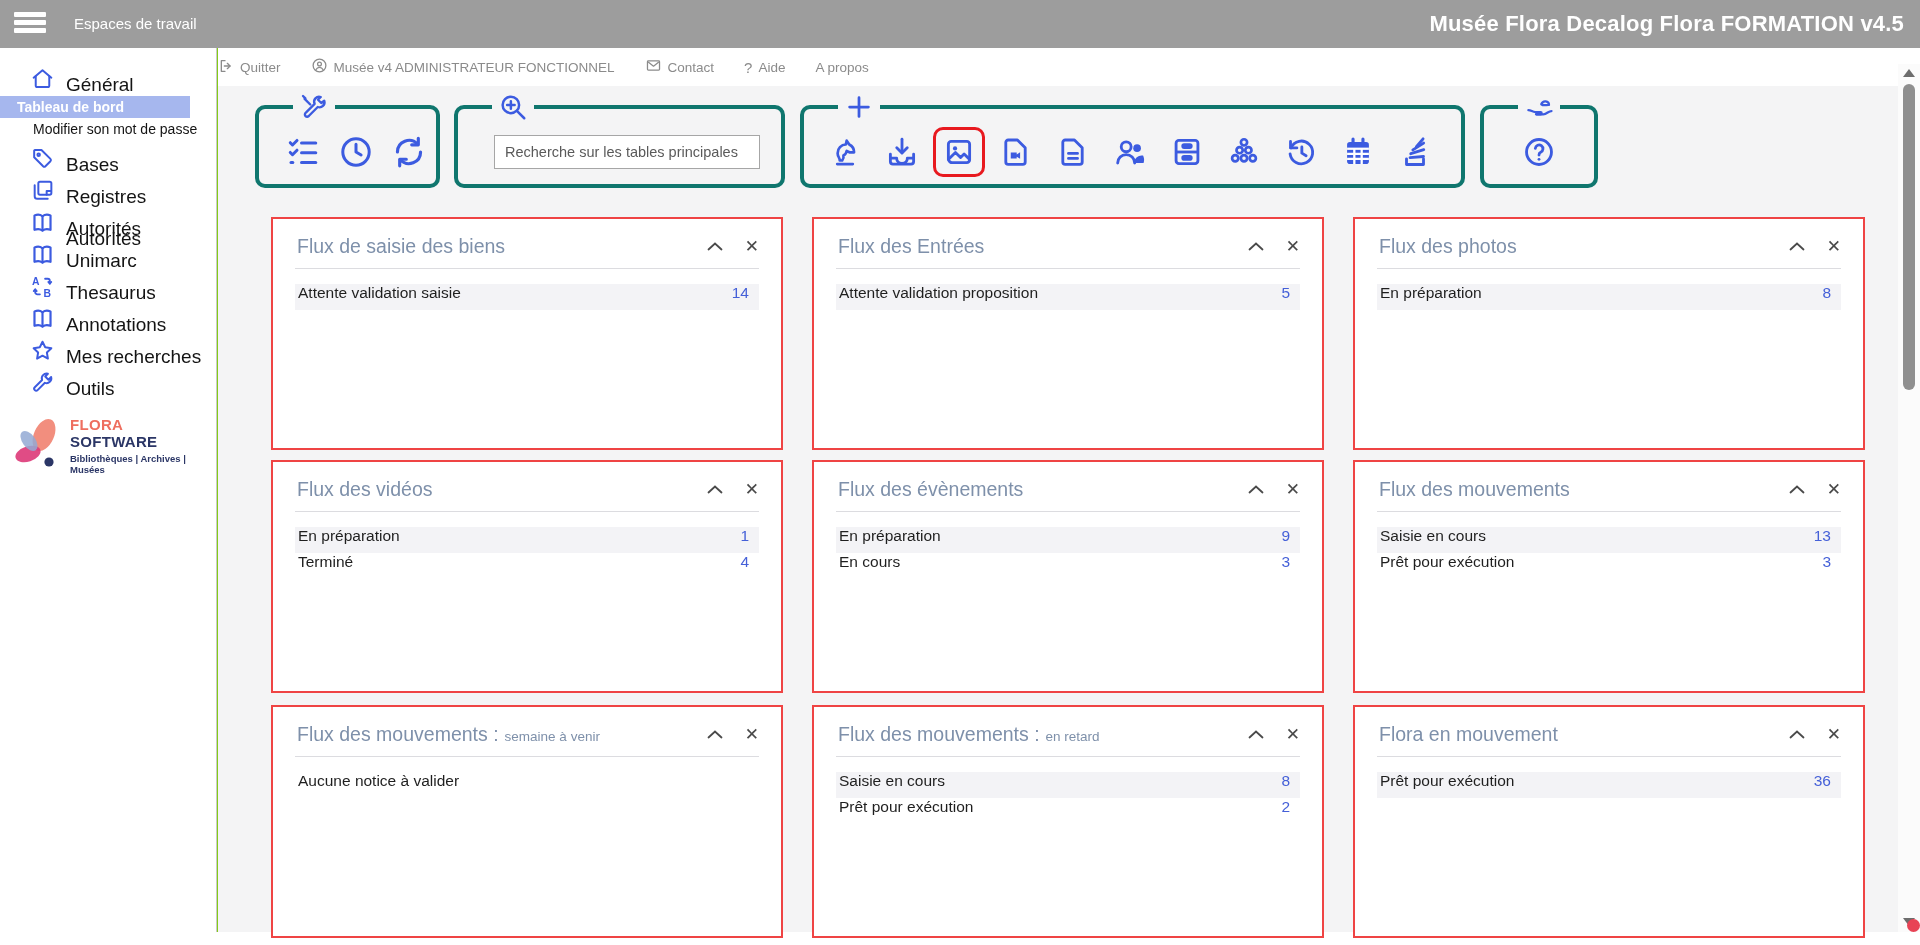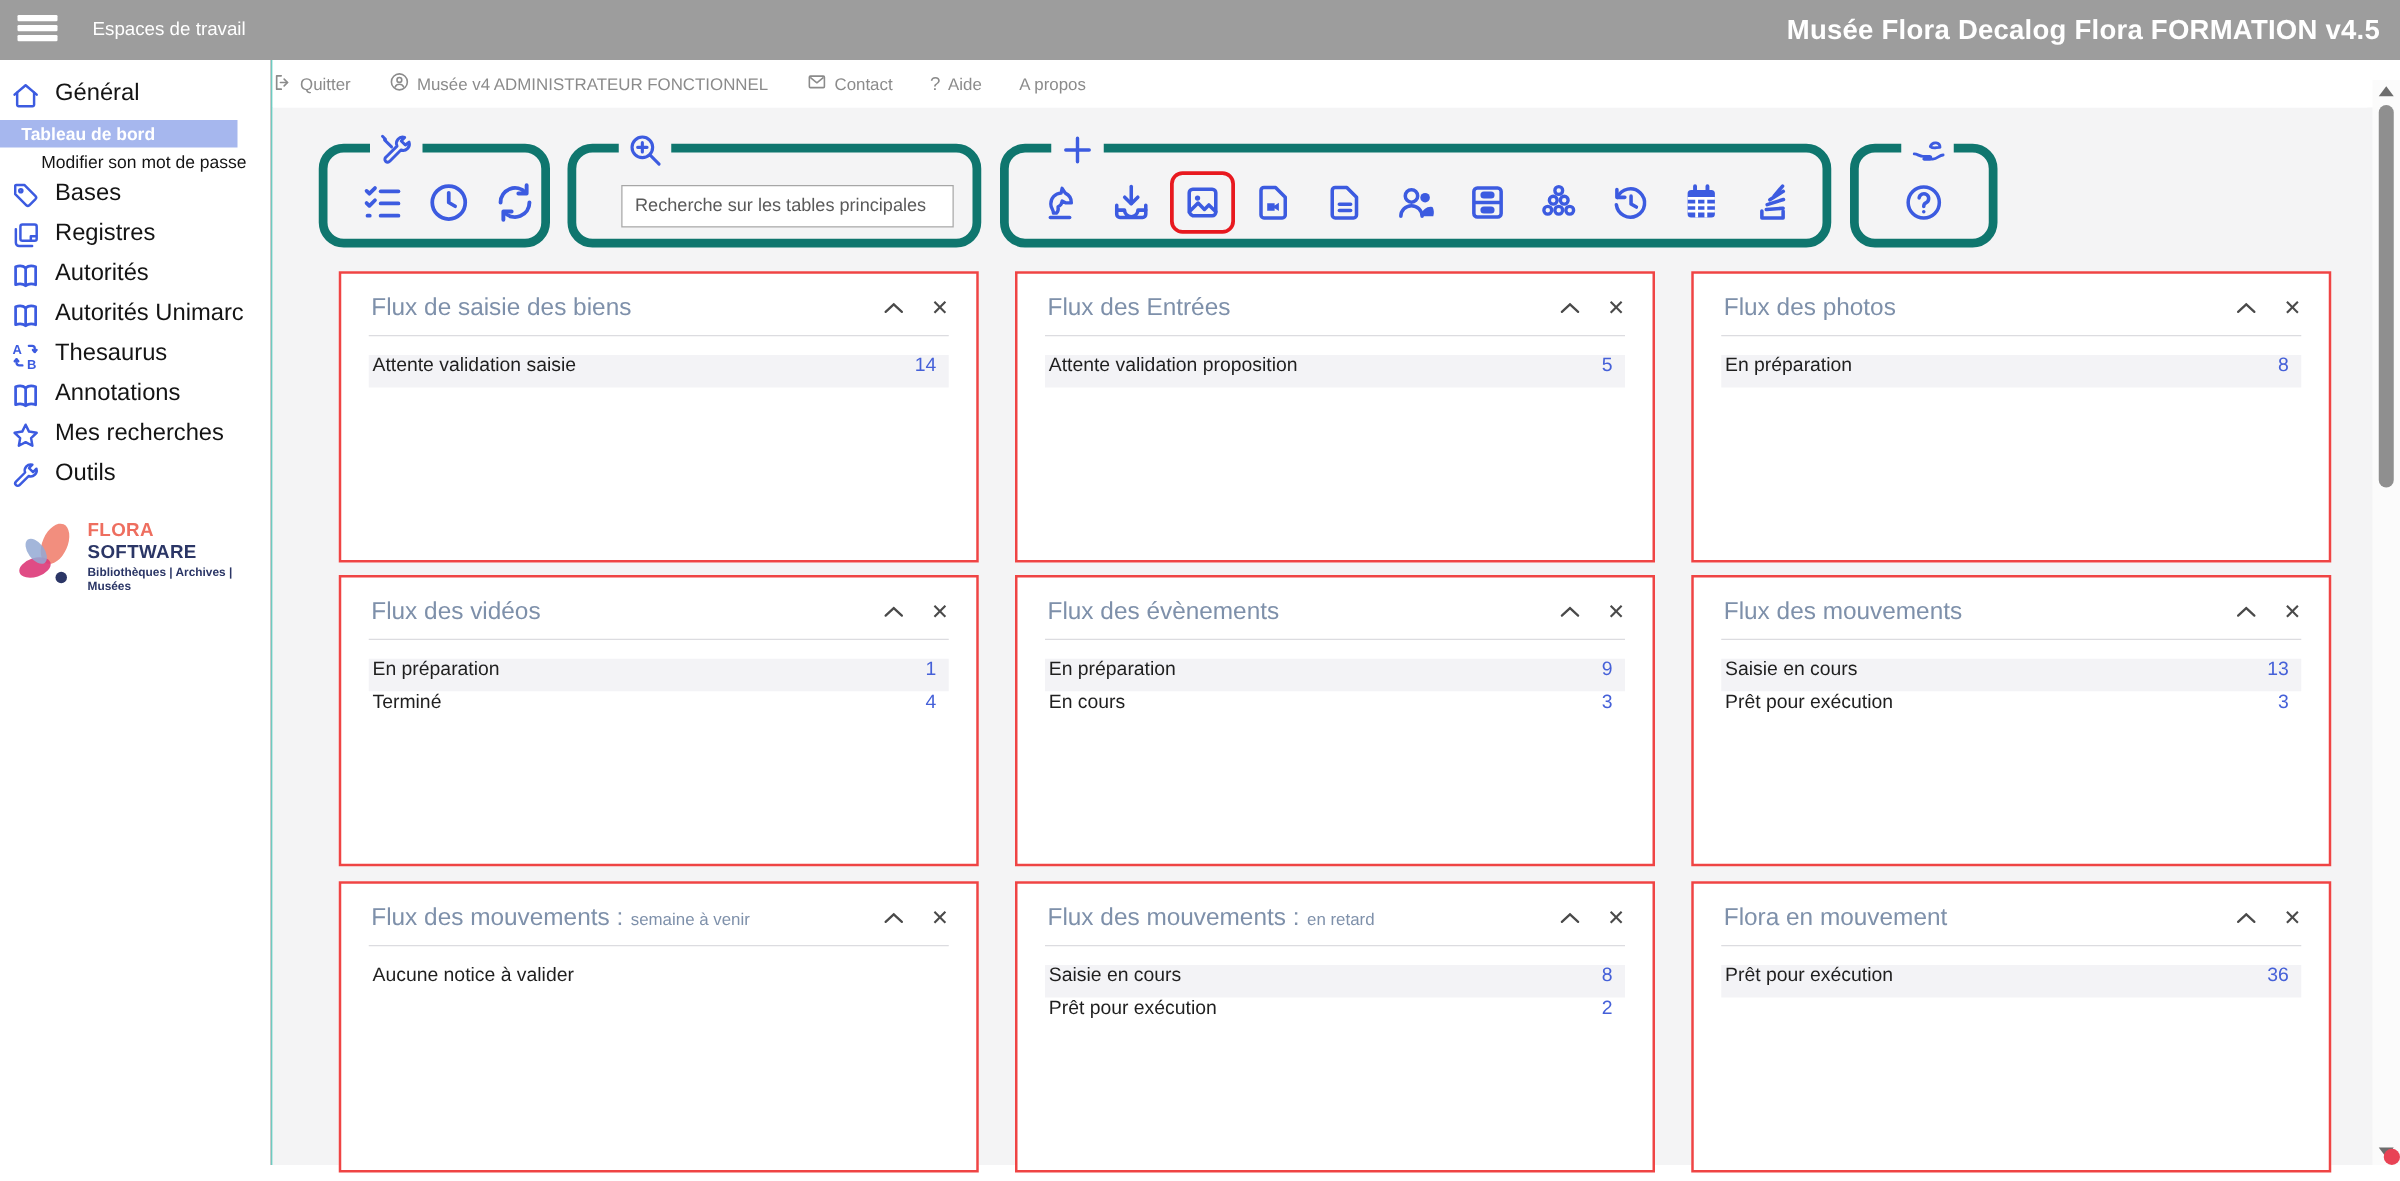--- a/index.html
+++ b/index.html
@@ -1,49 +1,49 @@
 <!DOCTYPE html>
 <html><head>
 <meta charset="utf-8">
 <style>
   * { margin:0; padding:0; box-sizing:border-box; }
   html,body { width:1920px; height:945px; overflow:hidden; font-family:"Liberation Sans", sans-serif; background:#fff; }
-  .stage { position:relative; width:1920px; height:932px; background:#14b8a6; }
+  .stage { position:relative; width:1920px; height:932px; background:#84cc16; }
 
   
   .header { position:absolute; top:0; left:0; right:0; height:48px; background:#9d9d9d; z-index:30; }
   .hamburger { position:absolute; left:14px; top:12px; width:32px; height:24px; cursor:pointer; }
   .hamburger span { display:block; height:4.5px; background:#fff; border-radius:1px; margin-bottom:3.5px; }
   .ws-label { position:absolute; left:74px; top:0; height:48px; line-height:48px; color:#fff; font-size:15px; }
   .app-title { position:absolute; right:16px; top:0; height:48px; line-height:48px; color:#fff; font-size:22px; font-weight:bold; letter-spacing:.2px; }
 
   
   .sidebar { position:absolute; top:48px; left:0; width:217px; bottom:0; background:#fff; border-right:1px solid #c9c9c9; z-index:20; padding-top:16px; }
-  .nav-item { display:flex; align-items:flex-start; gap:11px; height:32px; padding-left:8px; font-size:19px; color:#141414; cursor:pointer; }
+  .nav-item { display:flex; align-items:flex-end; gap:11px; height:32px; padding-left:30px; font-size:19px; color:#141414; cursor:pointer; }
   .nav-item svg { flex:0 0 auto; }
   .sub-item { height:22px; display:flex; align-items:center; font-size:14px; color:#141414; padding-left:33px; cursor:pointer; }
   .sub-item.selected { background:#a6b7ee; color:#fff; font-weight:bold; padding-left:17px; width:190px; }
   .logo-box { position:absolute; left:8px; top:364px; width:200px; display:flex; align-items:center; }
   .logo-text { margin-left:4px; }
   .logo-line1 { font-size:15px; font-weight:bold; letter-spacing:.3px; }
   .brand-coral { color:#ee6e5f; }
   .brand-navy { color:#2b3666; }
   .logo-tagline { font-size:9.5px; font-weight:bold; color:#2b3666; margin-top:3px; }
 
   
   .main { position:absolute; top:48px; left:218px; right:0; bottom:0; background:#fff; }
   .workarea { position:absolute; top:38px; left:0; right:0; bottom:0; background:#f4f4f5; }
 
   
   .account-bar { position:absolute; top:0; left:0; right:26px; height:38px; display:flex; justify-content:flex-start; align-items:center; gap:30px; background:#fff; font-size:13.5px; color:#8b8b8b; }
   .acct-link { display:flex; align-items:center; gap:6px; cursor:pointer; white-space:nowrap; }
   .q-glyph { font-size:15px; }
 
   
-  .tgroup { position:absolute; top:67px; height:83px; border:7px solid #0f766e; border-radius:20px; display:flex; align-items:center; }
+  .tgroup { position:absolute; top:57px; height:83px; border:4px solid #0f766e; border-radius:10px; display:flex; align-items:center; }
   .tlegend { position:absolute; top:-17px; left:34px; background:#f4f4f5; padding:0 6px; line-height:0; }
   .tbtn { display:inline-flex; align-items:center; justify-content:center; cursor:pointer; line-height:0; }
   .hl-red { border:3px solid #e8191f; border-radius:10px; padding:5px 6px; margin:-8px -9px; }
   .g1 { left:37px; width:185px; padding:10px 0 0 26px; gap:17px; }
   .g2 { left:236px; width:331px; }
   .g3 { left:582px; width:665px; padding:10px 0 0 24px; gap:23px; }
   .g4 { left:1262px; width:118px; padding-top:10px; justify-content:center; }
   .search-input { position:absolute; left:36px; top:26px; width:266px; height:34px; border:1px solid #a6a6a6; background:#fff; font-size:14.5px; padding:0 10px; color:#222; font-family:"Liberation Sans", sans-serif; }
   .search-input::placeholder { color:#5a5a5a; }
 

